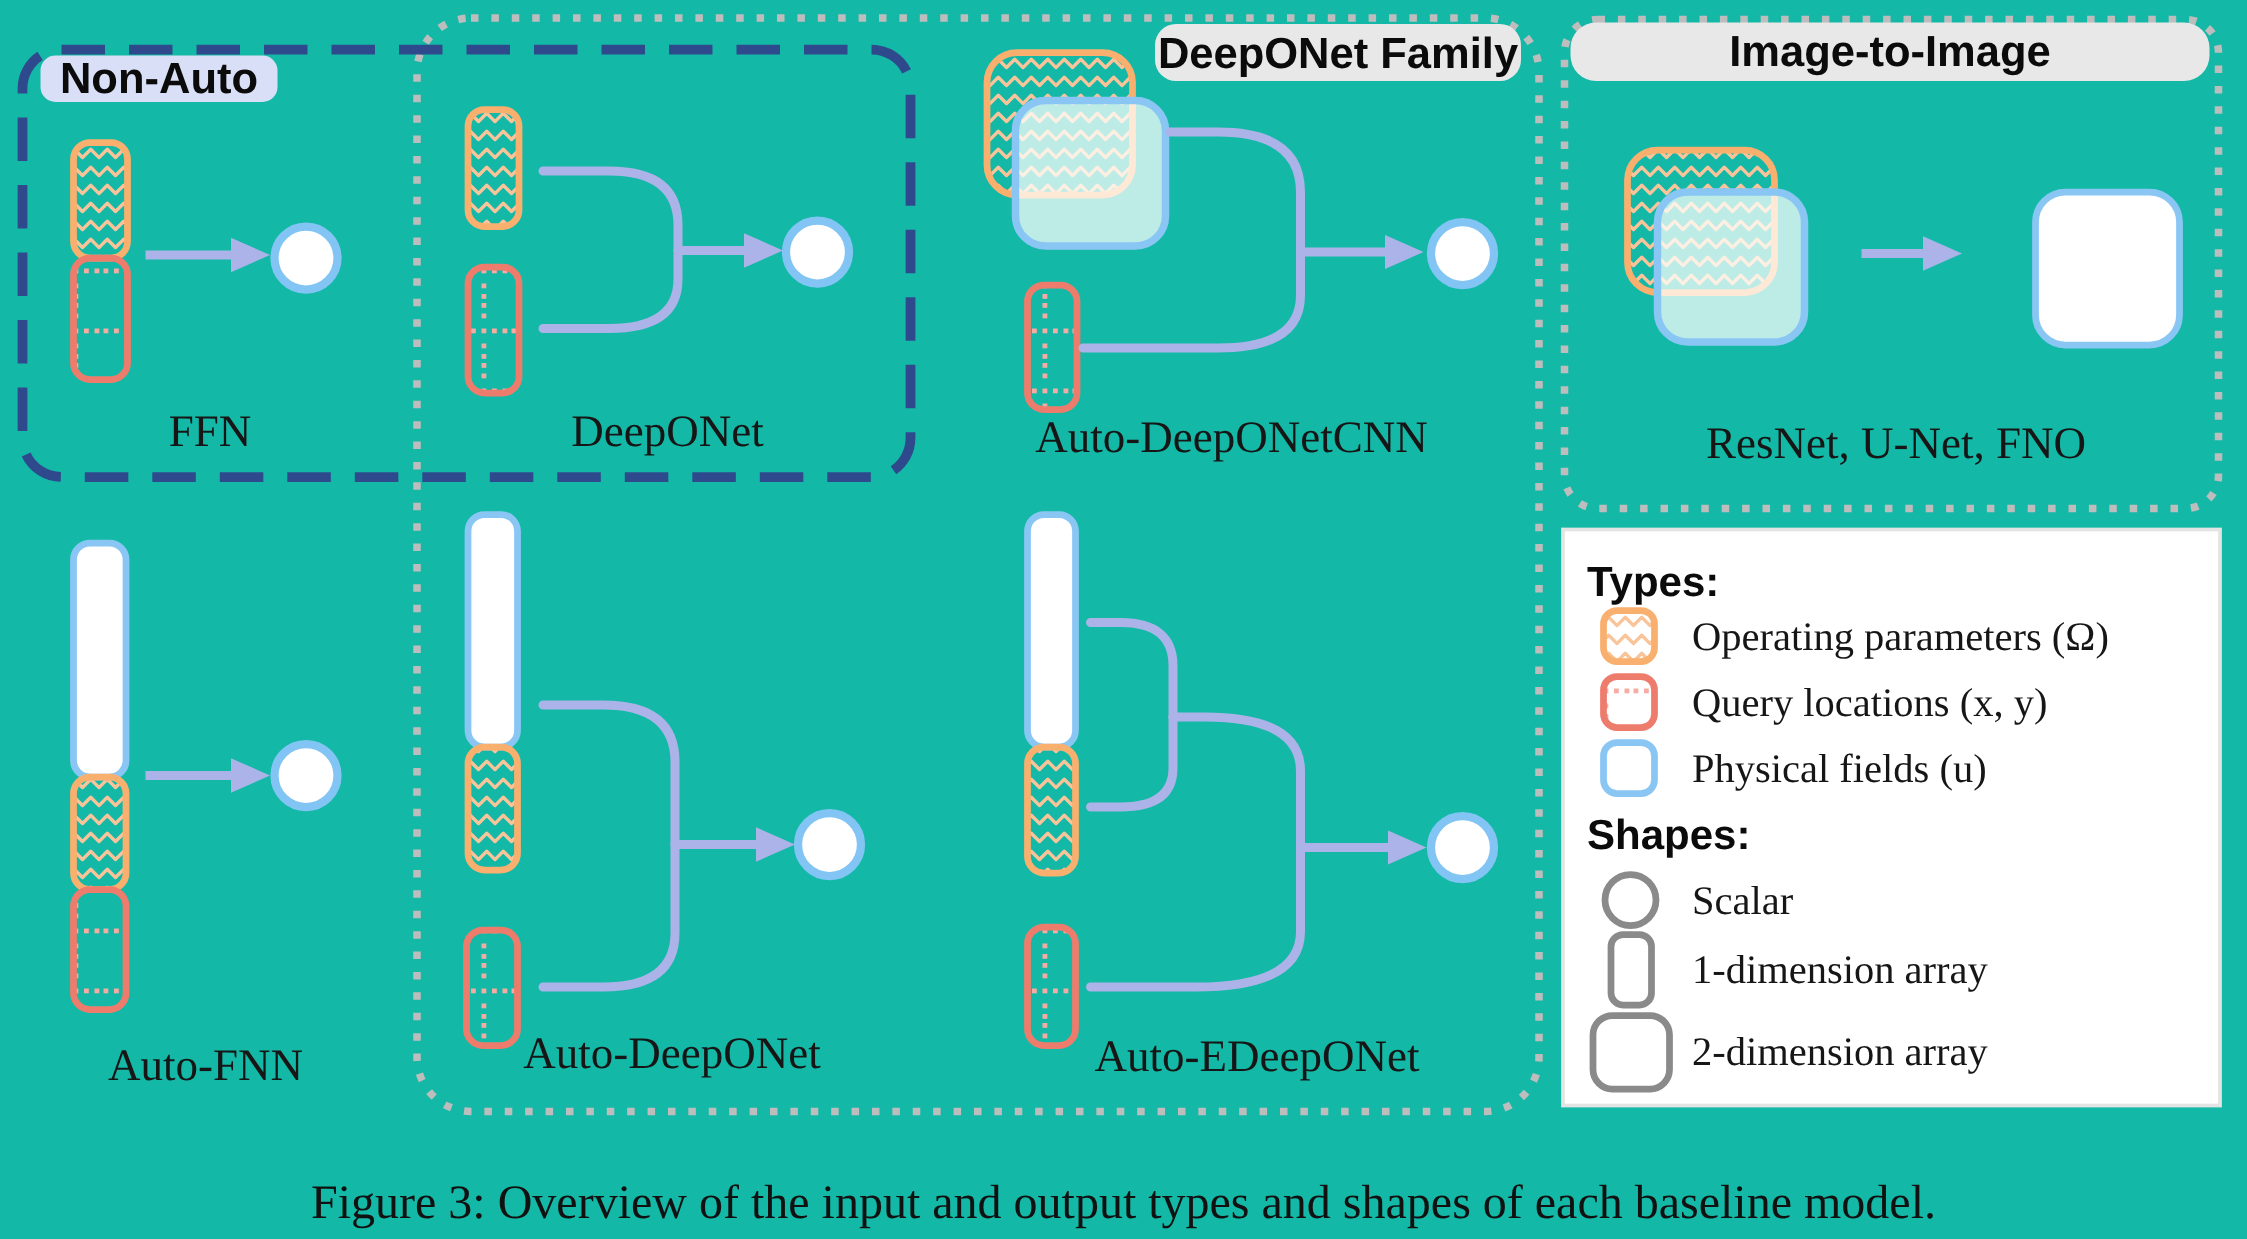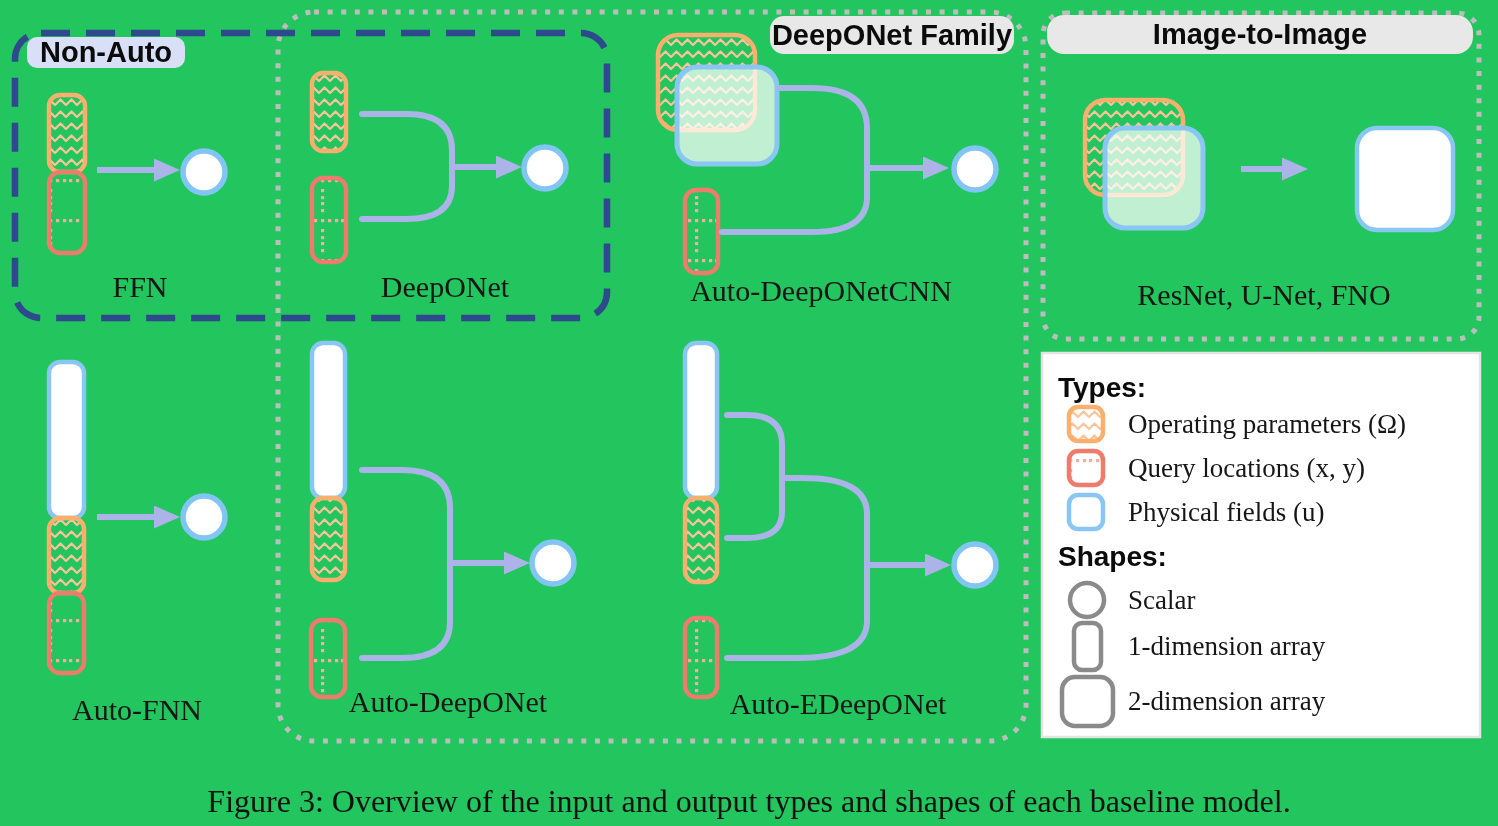--- a/index.html
+++ b/index.html
@@ -1,16 +1,16 @@
 <!DOCTYPE html>
 <html><head>
 <meta charset="utf-8">
 <style>
   html,body{margin:0;padding:0;background:#ffffff;}
-  .stage{position:relative;width:1498px;height:826px;background:#22c55e;overflow:hidden;}
+  .stage{position:relative;width:1498px;height:826px;background:#14b8a6;overflow:hidden;}
   .stage svg{position:absolute;left:0;top:0;}
 
   
   .op-rect{stroke:#F9B06E;stroke-width:4.5;fill:url(#wavyOrange);}
   .q-rect{stroke:#EE7C6C;stroke-width:4.5;fill:url(#dotsRed);}
   .pf-rect{stroke:#8AC6F4;stroke-width:4.5;fill:#ffffff;}
   .pf-rect-trans{stroke:#8AC6F4;stroke-width:5;fill:rgba(255,255,255,0.72);}
   .connector{stroke:#ABB3E8;stroke-width:6;fill:none;stroke-linecap:round;}
   .arrowline{stroke:#ABB3E8;stroke-width:6;fill:none;stroke-linecap:butt;}
   .outcircle{stroke:#82C5F4;stroke-width:5.5;fill:#ffffff;}

